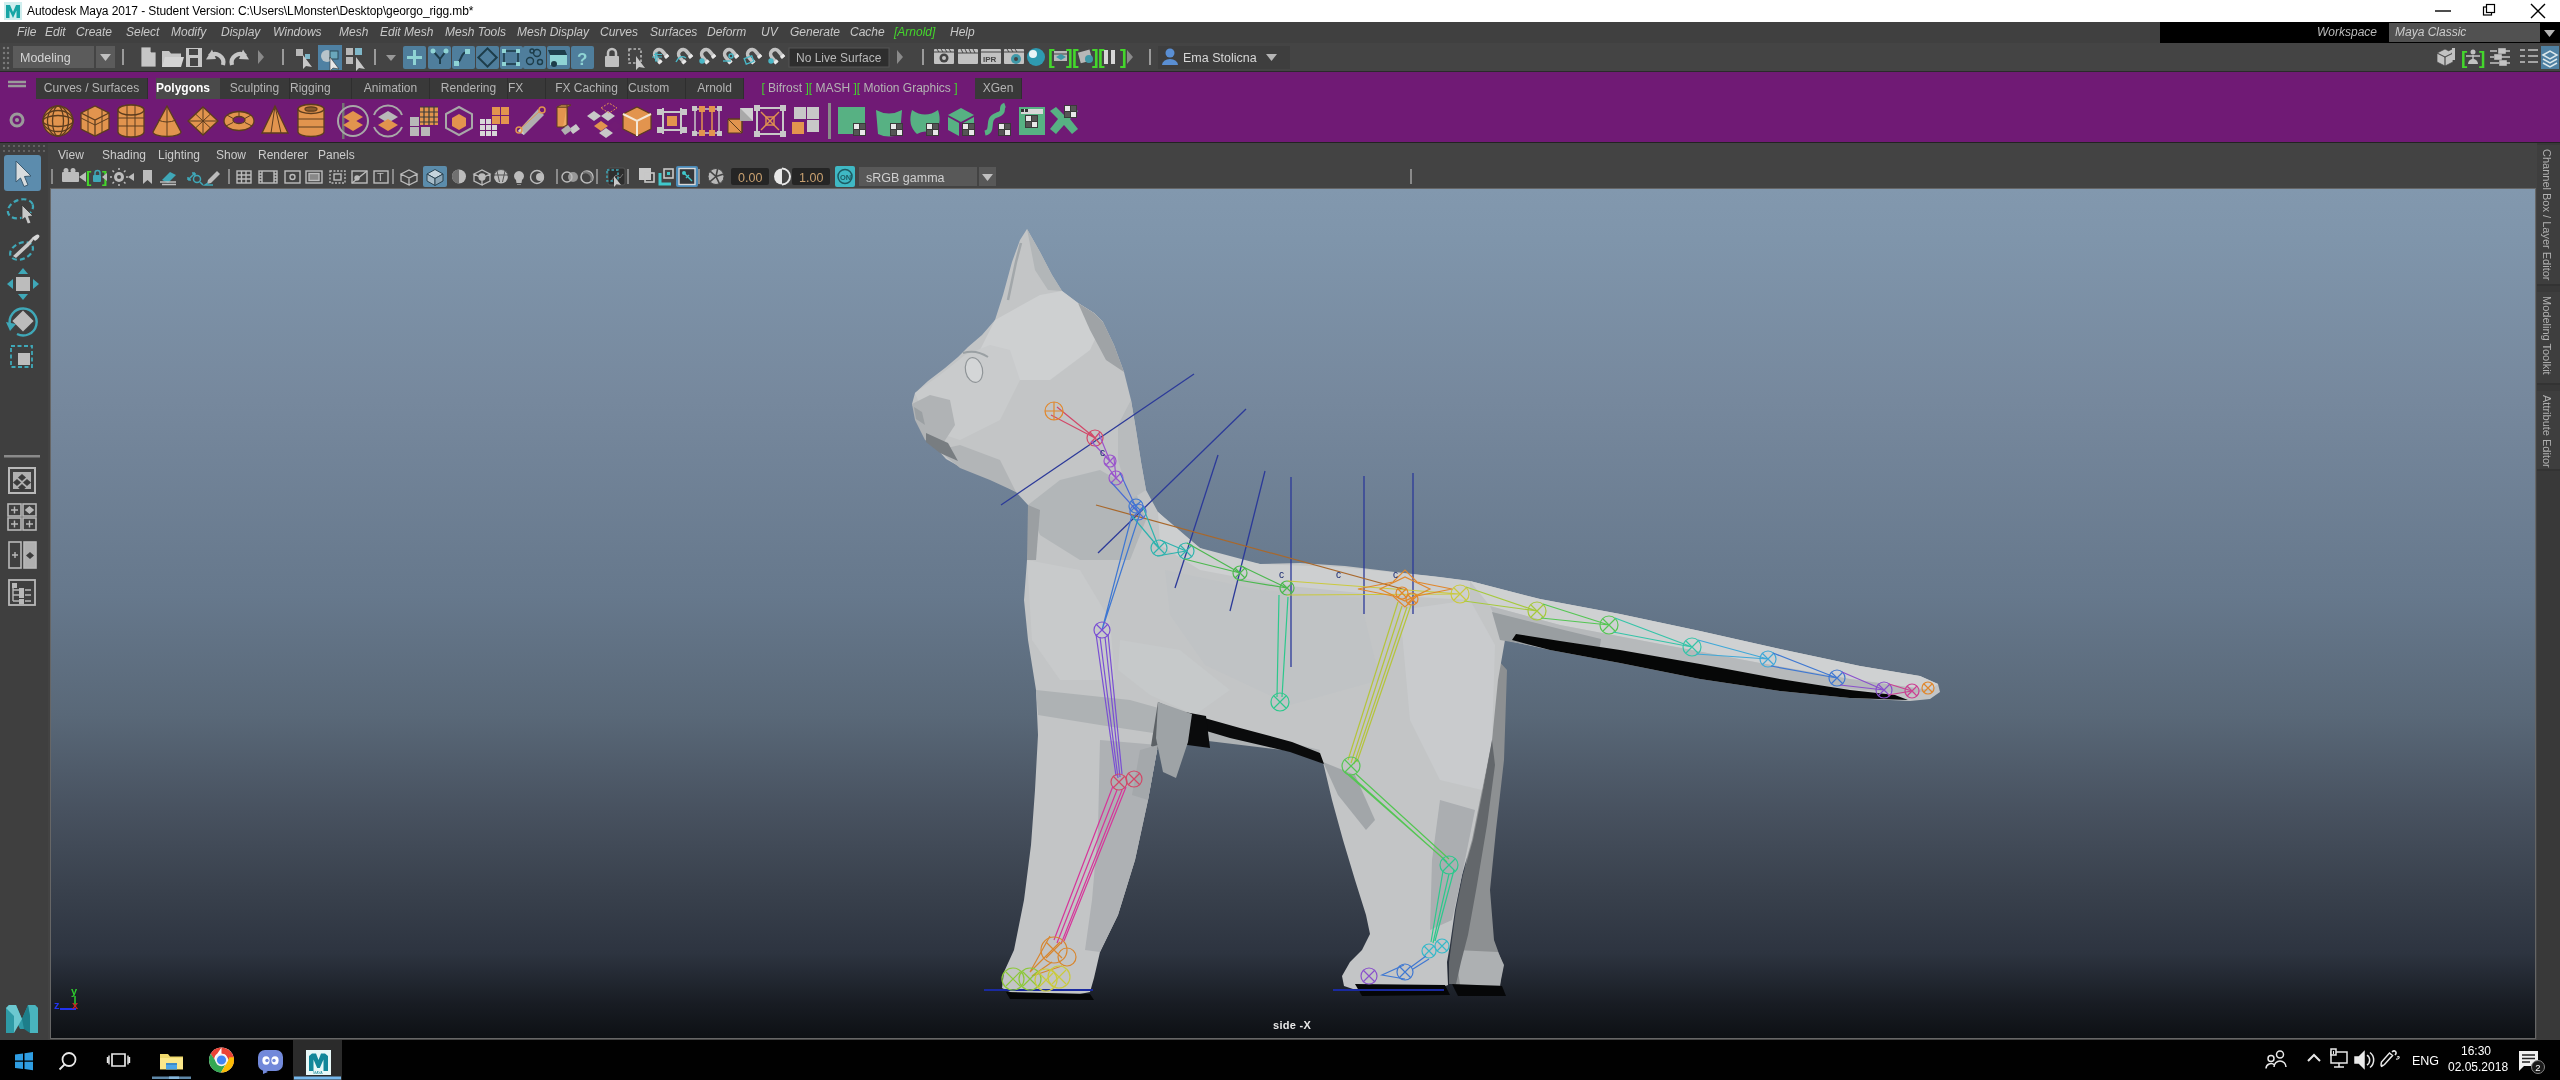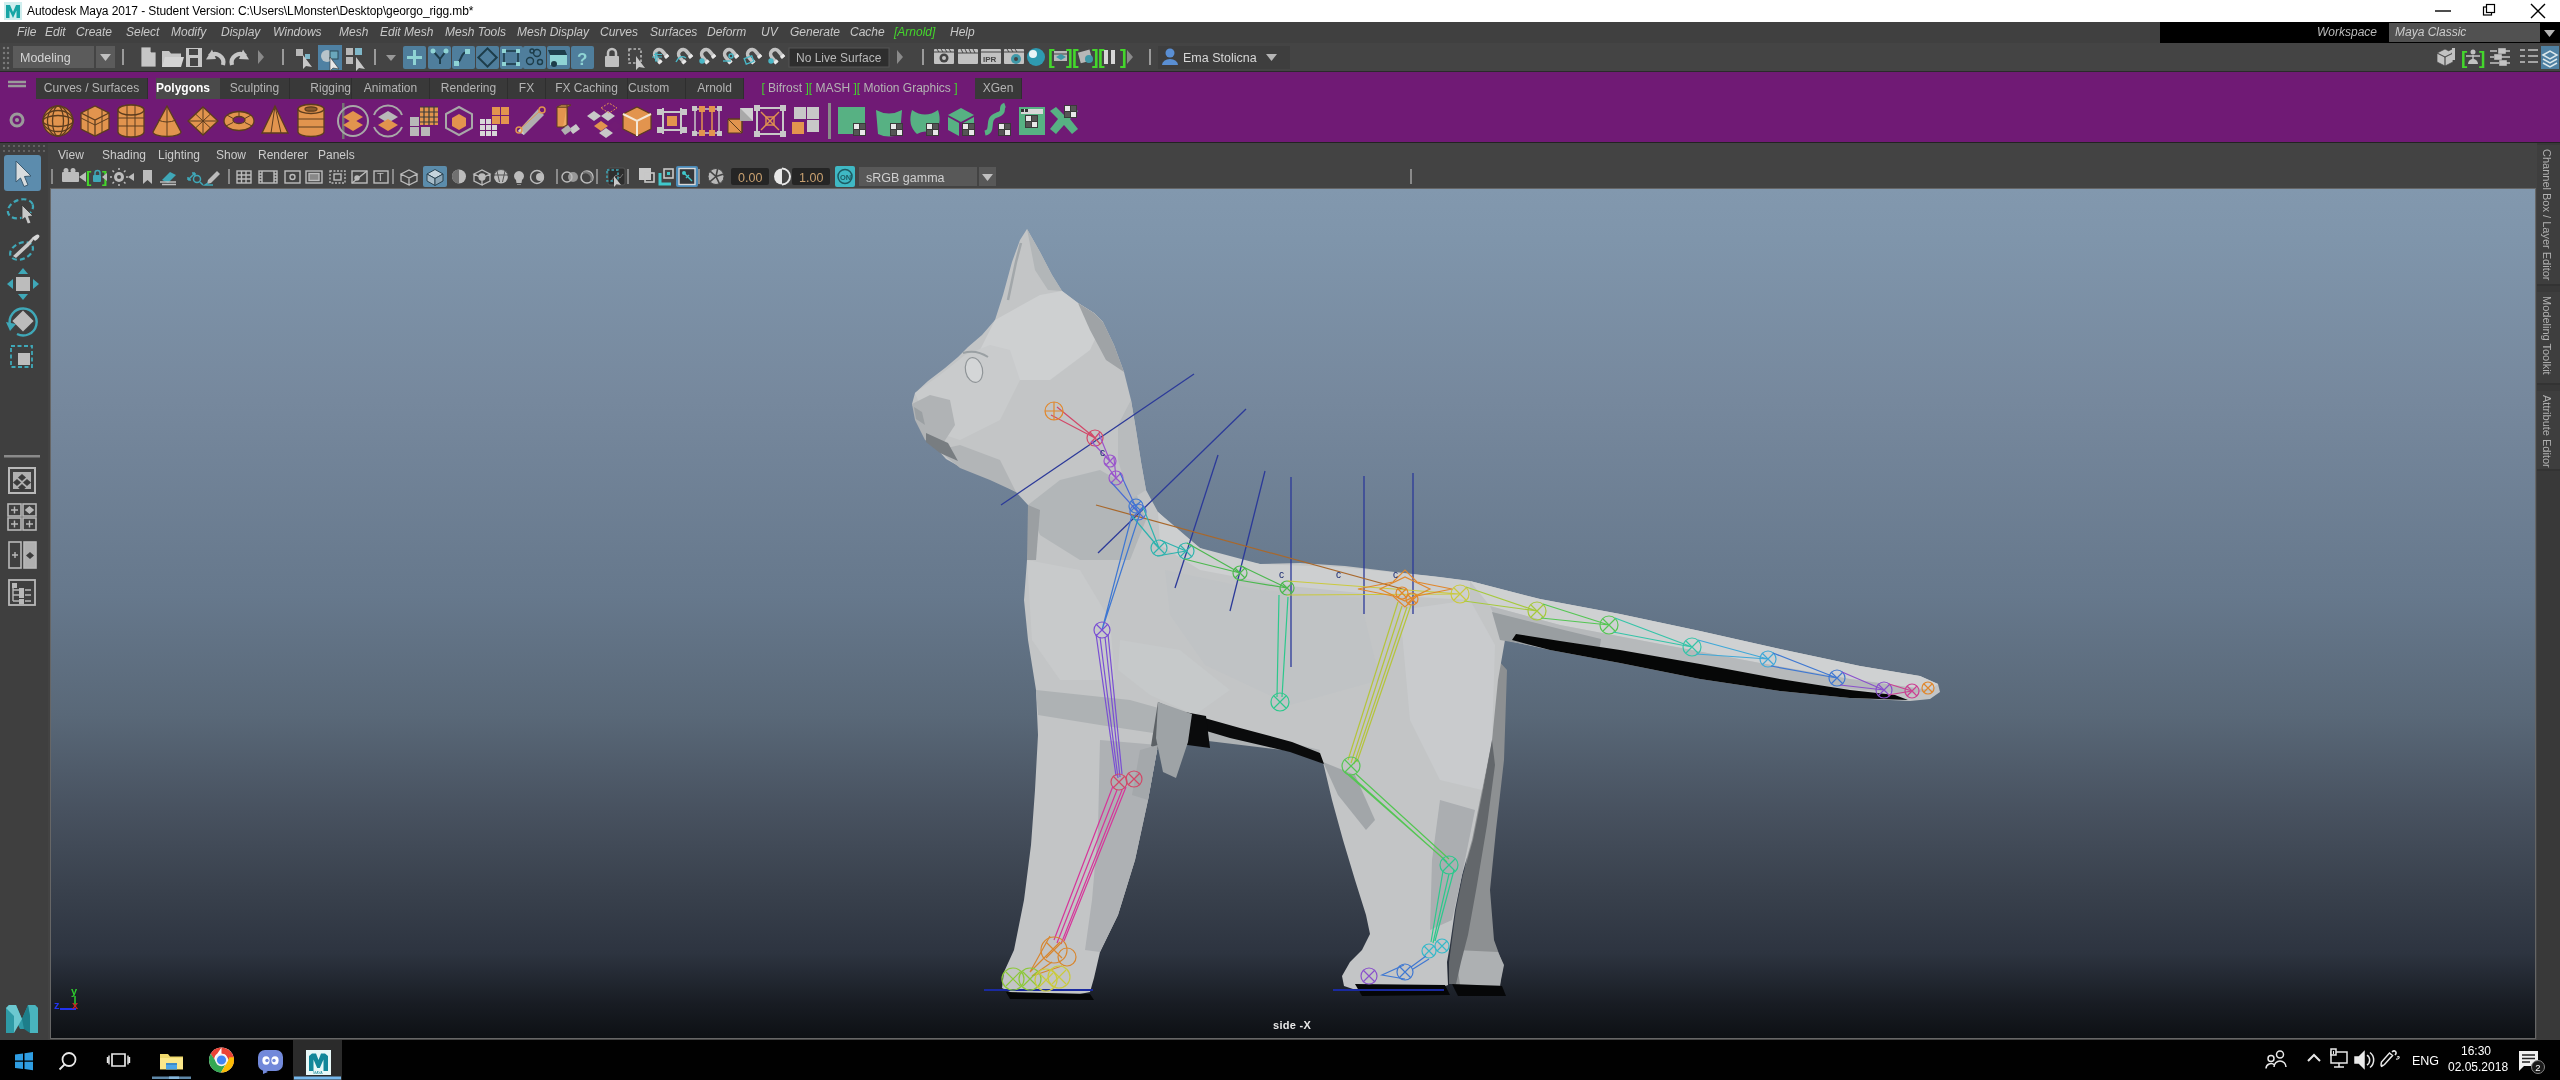--- a/index.html
+++ b/index.html
@@ -304,24 +304,24 @@
   <div id="shelf" class="abs">
     <svg class="abs" style="left:0;top:0" width="36" height="71">
       <path d="M8 10 H26 M8 14 H26" stroke="#9a9a9a" stroke-width="2.5"></path>
       <circle cx="17" cy="48" r="6" fill="none" stroke="#9a9a9a" stroke-width="3"></circle>
       <circle cx="17" cy="48" r="2" fill="#9a9a9a"></circle>
     </svg>
     <div id="shelftabs">
       <div class="tab" style="left:0;width:112px;padding:0;text-align:center">Curves / Surfaces</div>
       <div class="tab" style="left:120px;width:72px;padding:0;background:#4a4a4a;color:#fff;font-weight:bold">Polygons</div>
       <div class="tab" style="left:184px;width:70px;padding:0;text-align:center">Sculpting</div>
-      <div class="tab" style="left:254px;width:62px;padding:0;text-align:right">Rigging</div>
+      <div class="tab" style="left:254px;width:62px;padding:0;text-align:left">Rigging</div>
       <div class="tab" style="left:316px;width:78px;padding:0;text-align:center">Animation</div>
       <div class="tab" style="left:394px;width:78px;padding:0;text-align:center">Rendering</div>
-      <div class="tab" style="left:472px;width:38px;padding:0;text-align:center">FX</div>
+      <div class="tab" style="left:472px;width:38px;padding:0;text-align:left">FX</div>
       <div class="tab" style="left:510px;width:82px;padding:0;text-align:center">FX Caching</div>
       <div class="tab" style="left:592px;width:58px;padding:0;">Custom</div>
       <div class="tab" style="left:650px;width:58px;padding:0;text-align:center">Arnold</div>
       <div class="tab" style="left:708px;width:231px;padding:0;text-align:center;background:none;border:none"><span class="grn">[</span> Bifrost <span class="grn">][</span> MASH <span class="grn">][</span> Motion Graphics <span class="grn">]</span></div>
       <div class="tab" style="left:939px;width:47px;padding:0;text-align:center">XGen</div>
     </div>
     <svg class="abs" style="left:36px;top:27px" width="2524" height="44" viewBox="0 0 2524 44" id="shelfsvg">
       <defs>
         <g id="chk">
             <rect x="0" y="0" width="13" height="13" fill="#3a3a3a"></rect>

